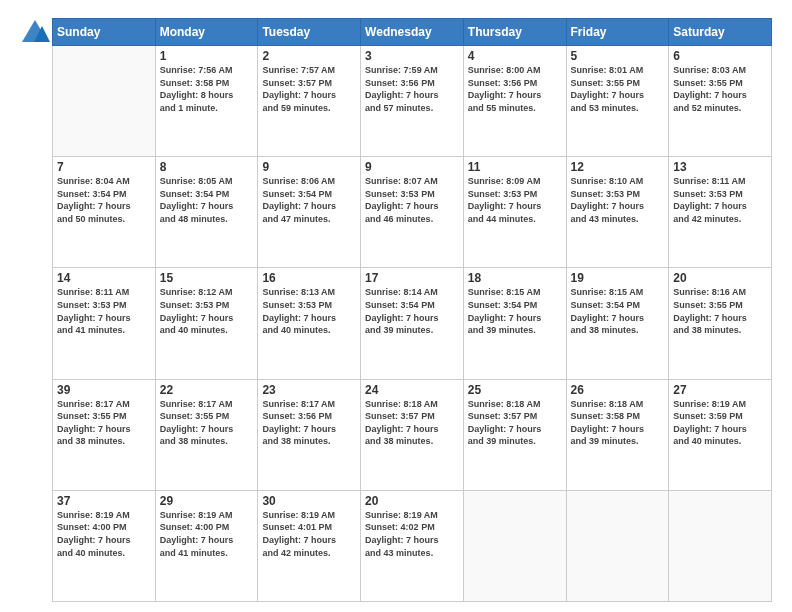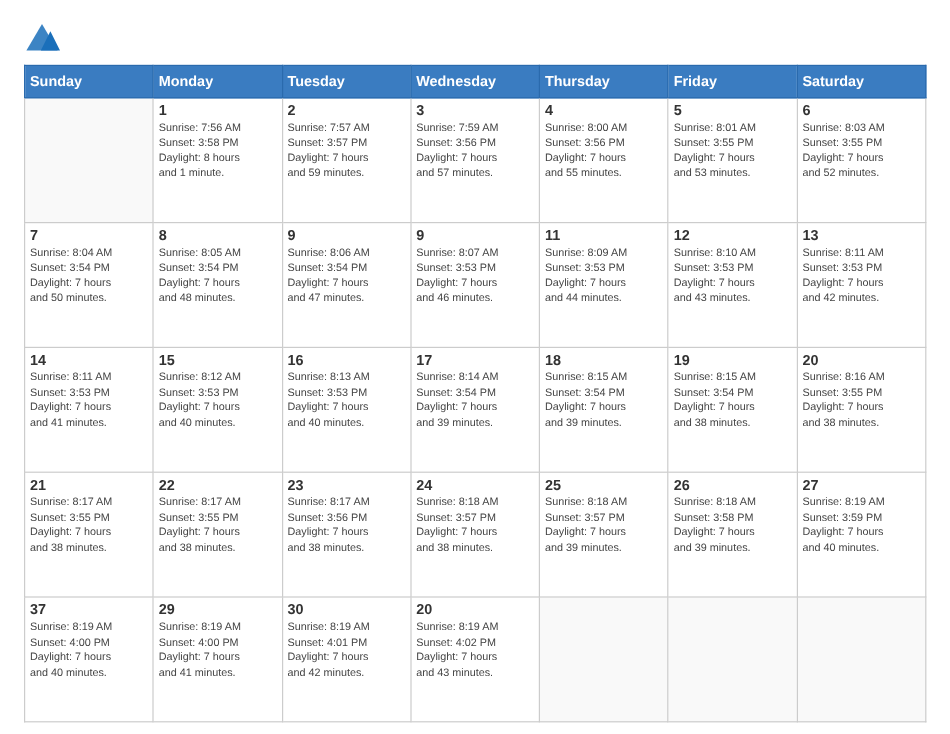--- a/index.html
+++ b/index.html
@@ -8,21 +8,20 @@
       height: 612px;
       font-family: Arial, sans-serif;
       background: #fff;
       overflow: hidden;
     }
     .page {
       width: 792px;
       height: 612px;
       padding: 18px 20px 10px 20px;
       display: flex;
-      flex-direction: column;
     }
     .header {
       display: flex;
       justify-content: space-between;
       align-items: flex-start;
       margin-bottom: 8px;
     }
     .logo {
       display: flex;
       align-items: center;
@@ -80,20 +79,21 @@
       font-size: 12px;
       font-weight: bold;
       color: #333;
       display: block;
       margin-bottom: 1px;
     }
     .day-info {
       font-size: 9px;
       color: #444;
       line-height: 1.4;
+      font-weight: bold;
     }
     .empty-cell {
       background: #f9f9f9;
     }
   </style>
 </head>
 <body>
 
 <div class="page">
   <div class="header">
@@ -208,21 +208,21 @@
             <span class="day-number">19</span>
             <div class="day-info">Sunrise: 8:15 AM<br>Sunset: 3:54 PM<br>Daylight: 7 hours<br>and 38 minutes.</div>
           </td>
           <td>
             <span class="day-number">20</span>
             <div class="day-info">Sunrise: 8:16 AM<br>Sunset: 3:55 PM<br>Daylight: 7 hours<br>and 38 minutes.</div>
           </td>
         </tr>
         <tr>
           <td>
-            <span class="day-number">21</span>
+            <span class="day-number">39</span>
             <div class="day-info">Sunrise: 8:17 AM<br>Sunset: 3:55 PM<br>Daylight: 7 hours<br>and 38 minutes.</div>
           </td>
           <td>
             <span class="day-number">22</span>
             <div class="day-info">Sunrise: 8:17 AM<br>Sunset: 3:55 PM<br>Daylight: 7 hours<br>and 38 minutes.</div>
           </td>
           <td>
             <span class="day-number">23</span>
             <div class="day-info">Sunrise: 8:17 AM<br>Sunset: 3:56 PM<br>Daylight: 7 hours<br>and 38 minutes.</div>
           </td>

